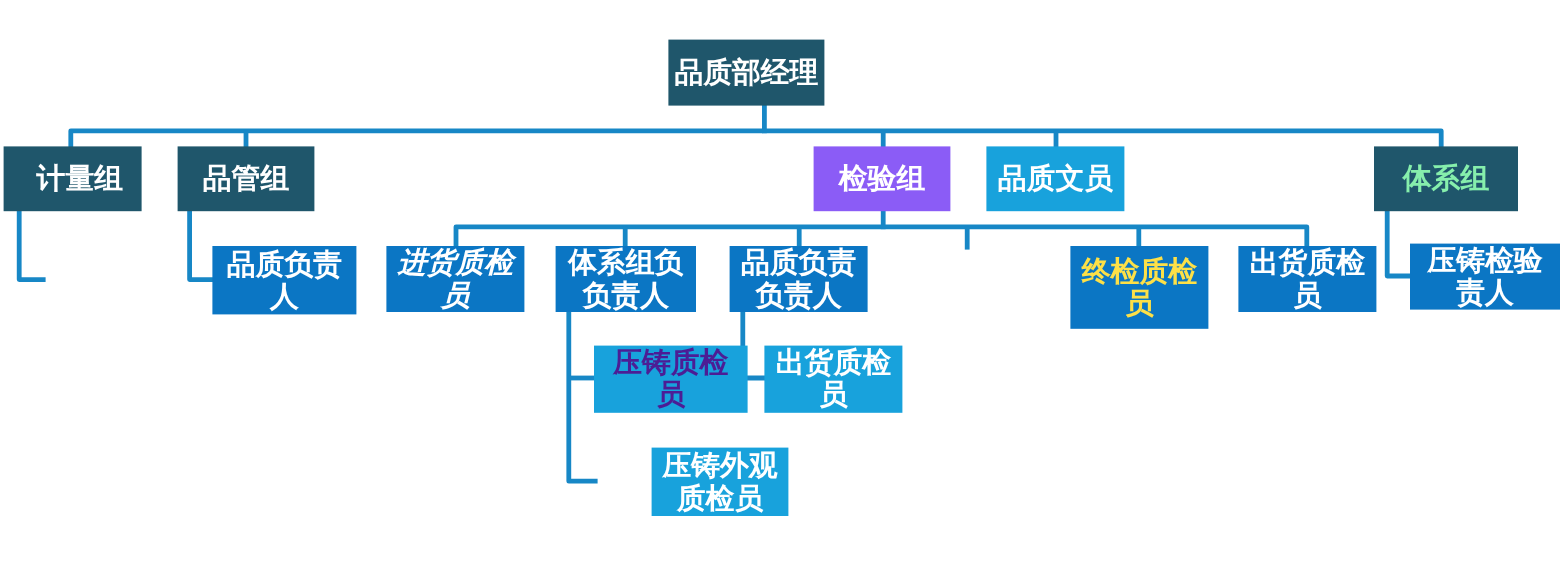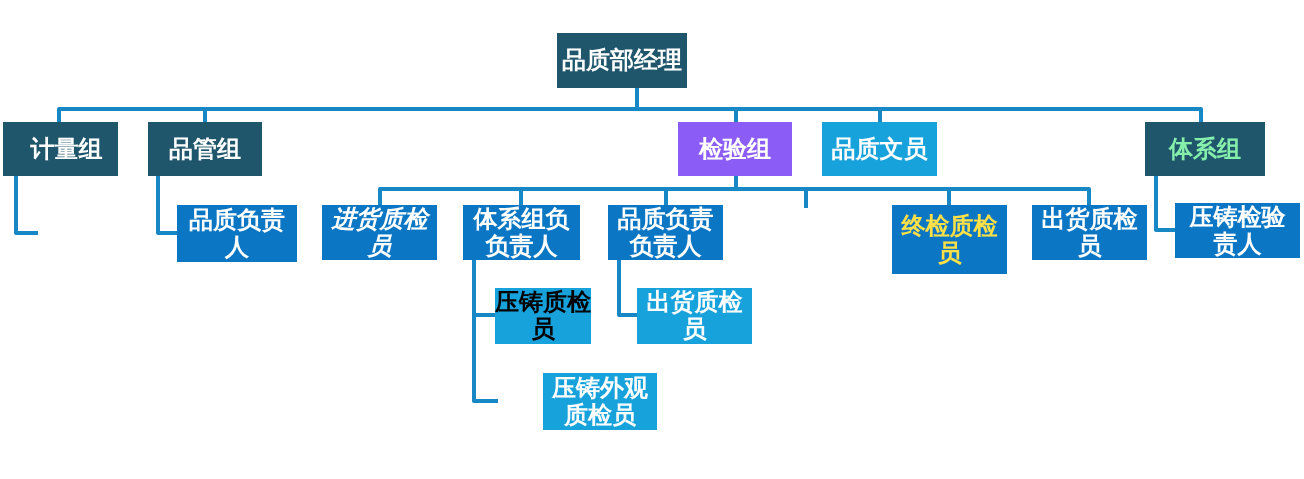--- a/index.html
+++ b/index.html
@@ -81,19 +81,19 @@
     <div class="node" style="left: 463px; top: 205px; width: 117px; height: 55px; background: rgb(11, 118, 196); color: rgb(255, 255, 255);">体系组负
 负责人</div>
     <div class="node" style="left: 608px; top: 205px; width: 115px; height: 55px; background: rgb(11, 118, 196); color: rgb(255, 255, 255);">品质负责
 负责人</div>
     <div class="node" style="left: 892px; top: 205px; width: 115px; height: 69px; background: rgb(11, 118, 196); color: #fde047;">终检质检
 员</div>
     <div class="node" style="left: 1032px; top: 205px; width: 115px; height: 55px; background: rgb(11, 118, 196); color: rgb(255, 255, 255);">出货质检
 员</div>
     <div class="node" style="left: 1175px; top: 203px; width: 125px; height: 55px; background: rgb(11, 118, 196); color: rgb(255, 255, 255);">压铸检验
 责人</div>
-    <div class="node" style="left: 495px; top: 288px; width: 96px; height: 56px; background: rgb(24, 162, 220); color: #000000;">压铸质检
+    <div class="node" style="left: 495px; top: 288px; width: 128px; height: 56px; background: rgb(24, 162, 220); color: #4c1d95;">压铸质检
 员</div>
     <div class="node" style="left: 637px; top: 288px; width: 115px; height: 56px; background: rgb(24, 162, 220); color: rgb(255, 255, 255);">出货质检
 员</div>
     <div class="node" style="left: 495px; top: 373px; width: 114px; height: 57px; background: rgb(24, 162, 220); color: rgb(255, 255, 255); margin-left: 48px;">压铸外观
 质检员</div>
   </div>
 
 </body></html>

